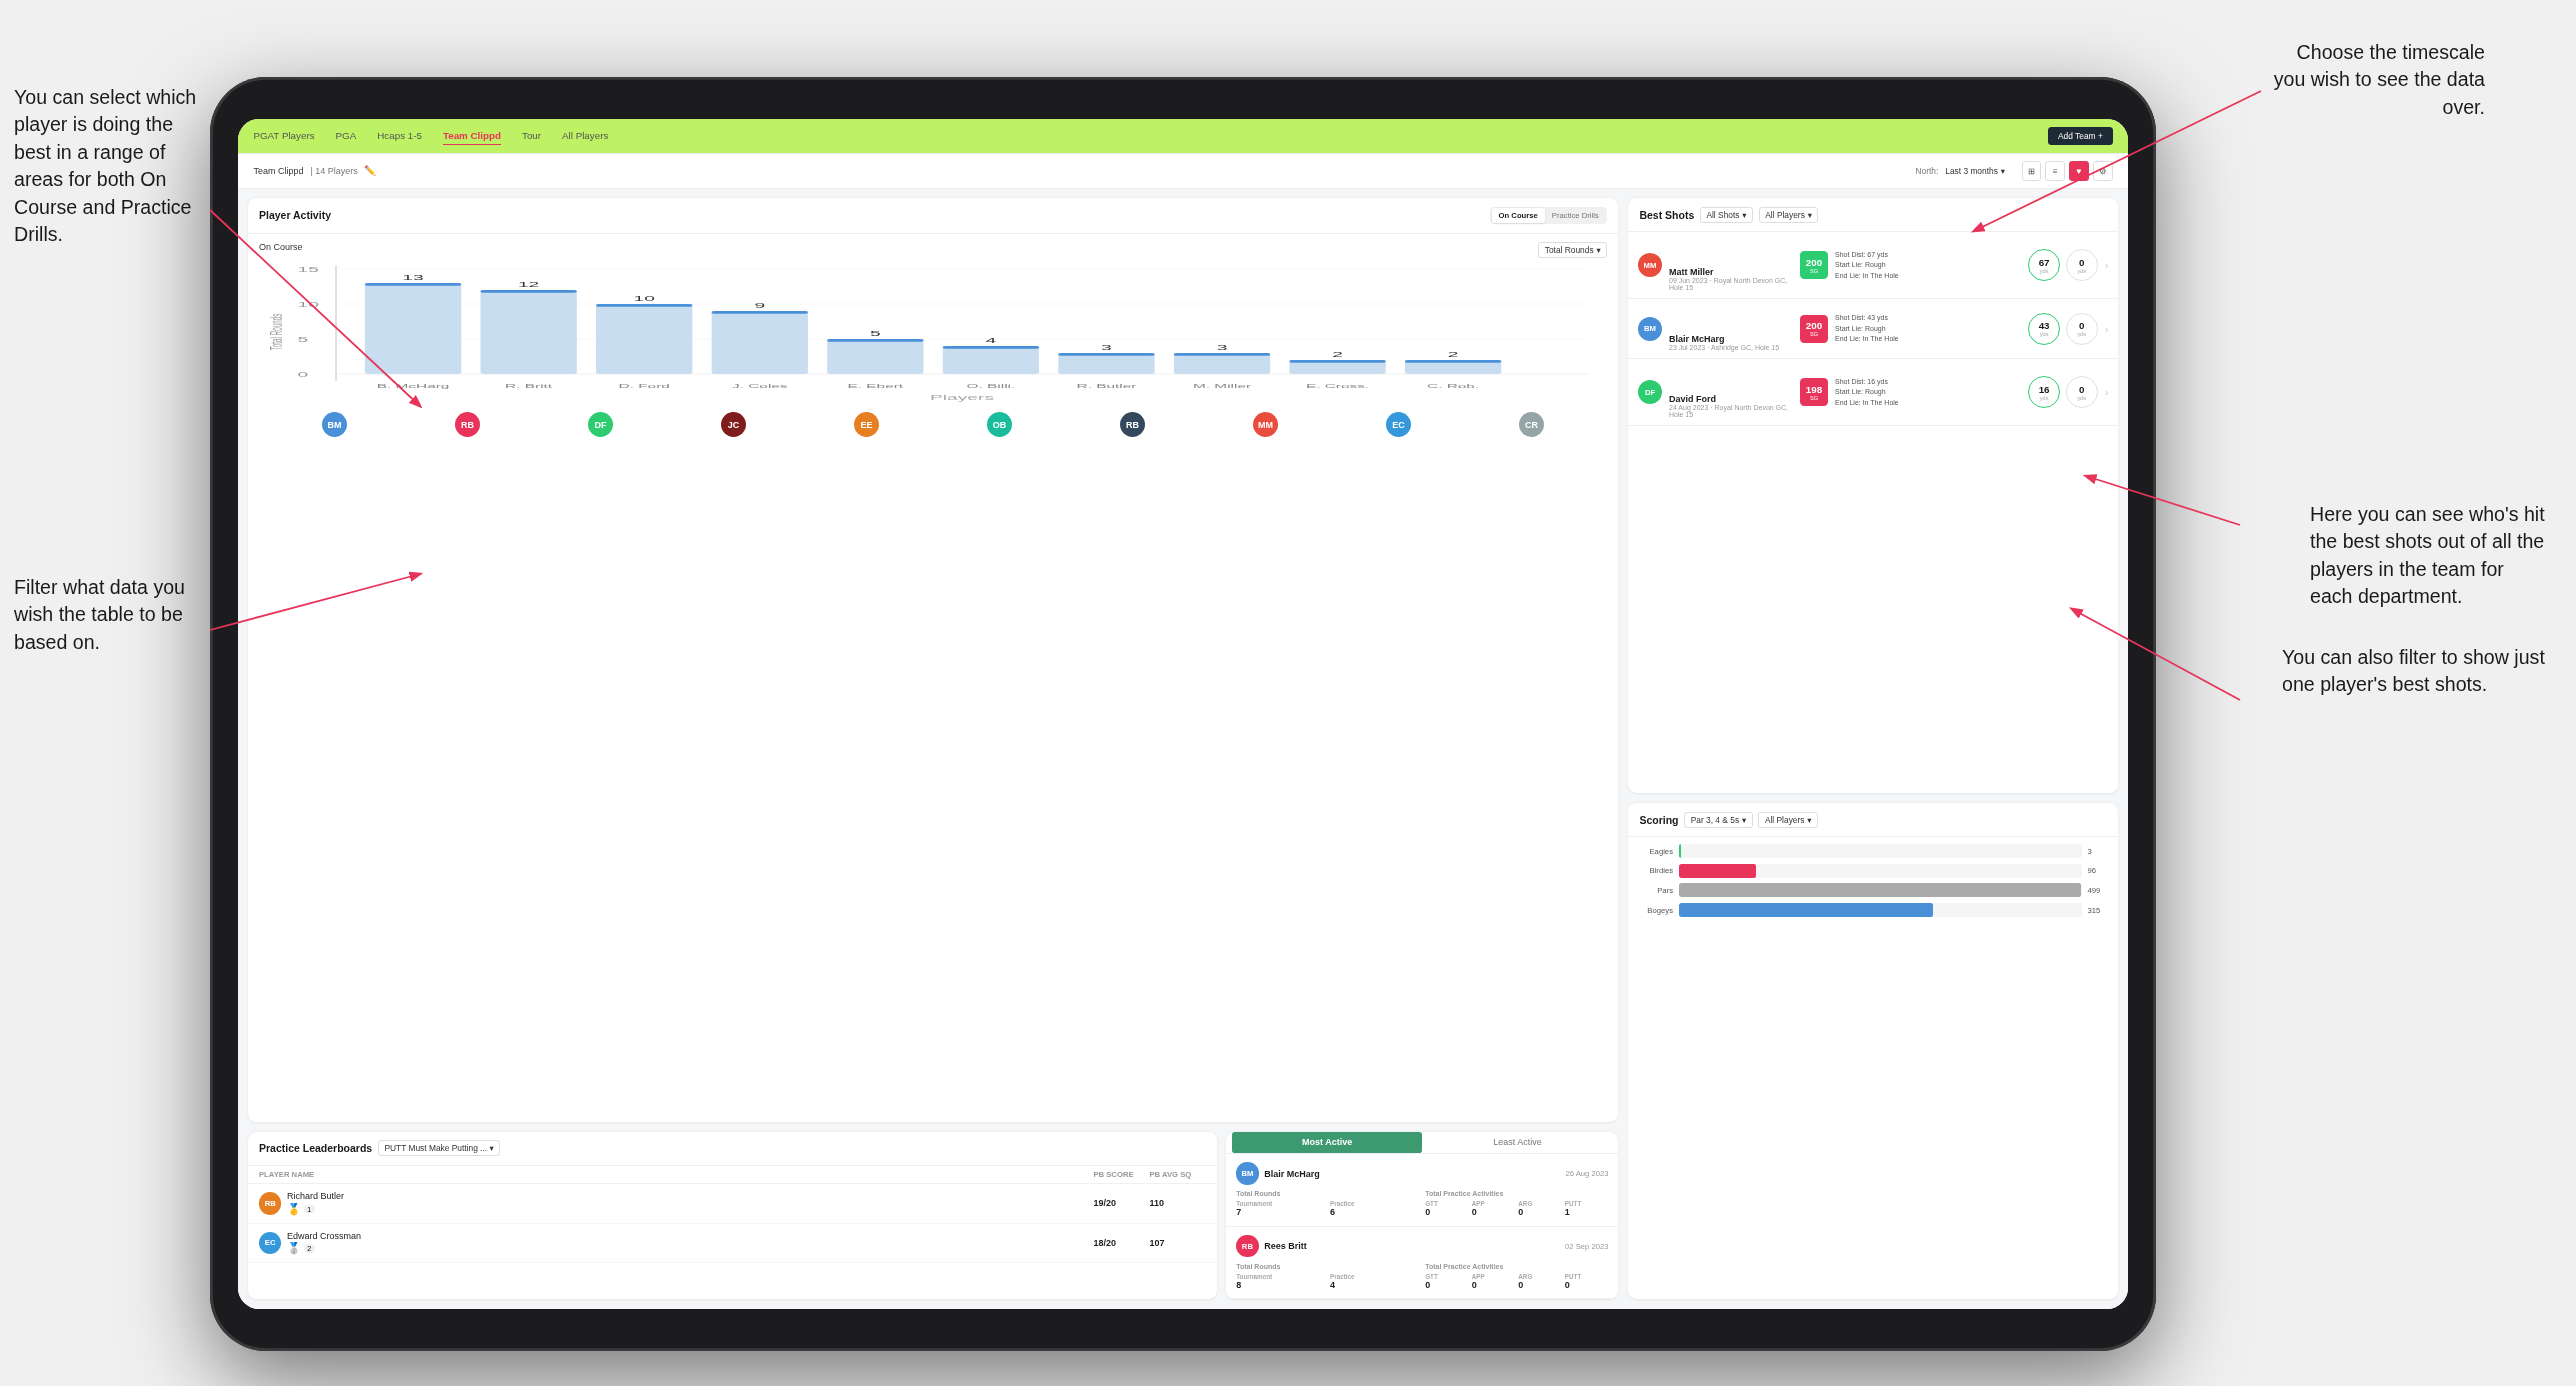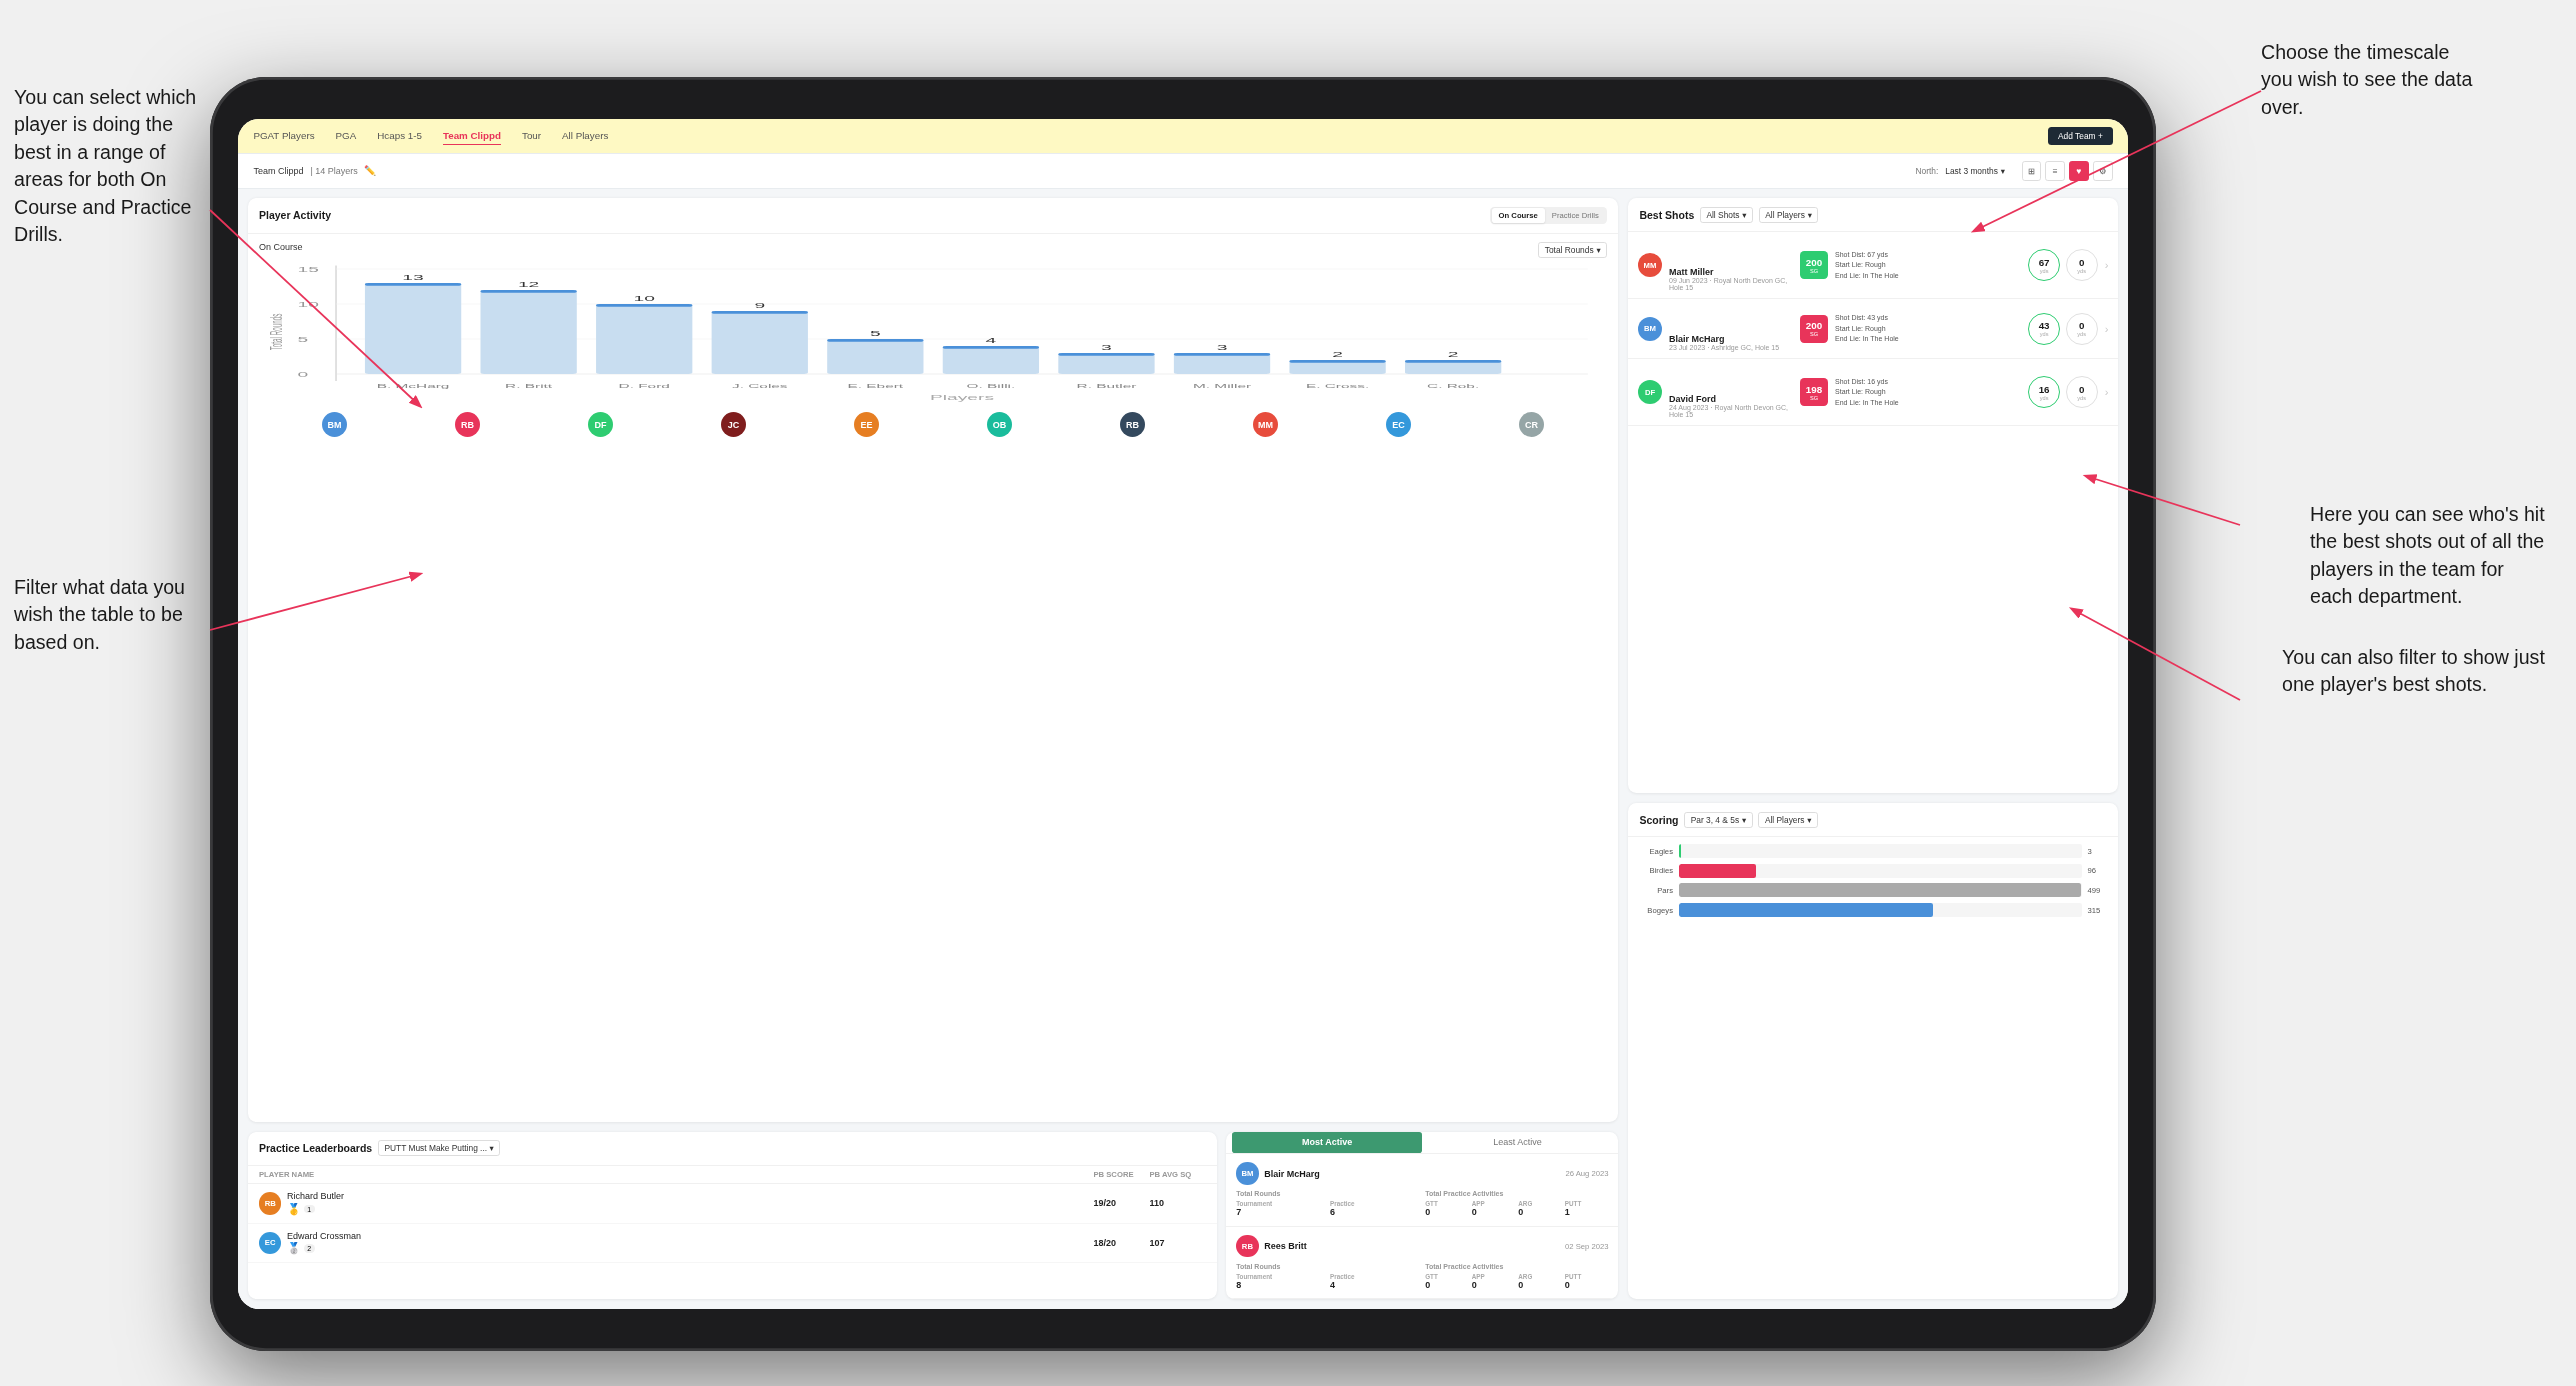--- a/index.html
+++ b/index.html
@@ -18,21 +18,21 @@
       font-size: 19.6px;
       font-weight: 400;
       color: #1a1a1a;
       line-height: 1.4;
       max-width: 196px;
     }
     .annotation-top-right {
       top: 39px;
       right: 91px;
       max-width: 224px;
-      text-align: left;
+      text-align: right;
     }
     .annotation-left-top {
       top: 84px;
       left: 14px;
       max-width: 196px;
     }
     .annotation-left-bottom {
       top: 574px;
       left: 14px;
       max-width: 196px;
@@ -146,21 +146,21 @@
       display: flex;
       align-items: center;
       justify-content: center;
       color: #fff;
       font-size: 9.8px;
       font-weight: 600;
     }
 
     
     .sub-nav {
-      background: #fef9c3;
+      background: #bef264;
       border-bottom: 0.7px solid #e8ecef;
       height: 35px;
       display: flex;
       align-items: center;
       padding: 0 15.4px;
       gap: 21px;
     }
 
     .sub-nav-tab {
       font-size: 9.8px;

